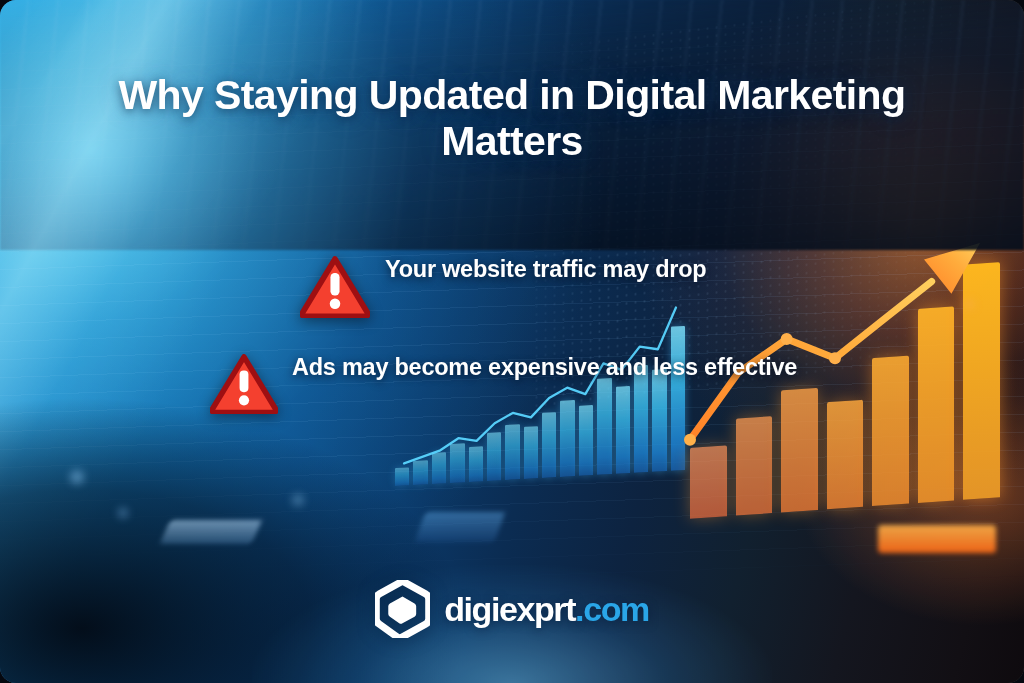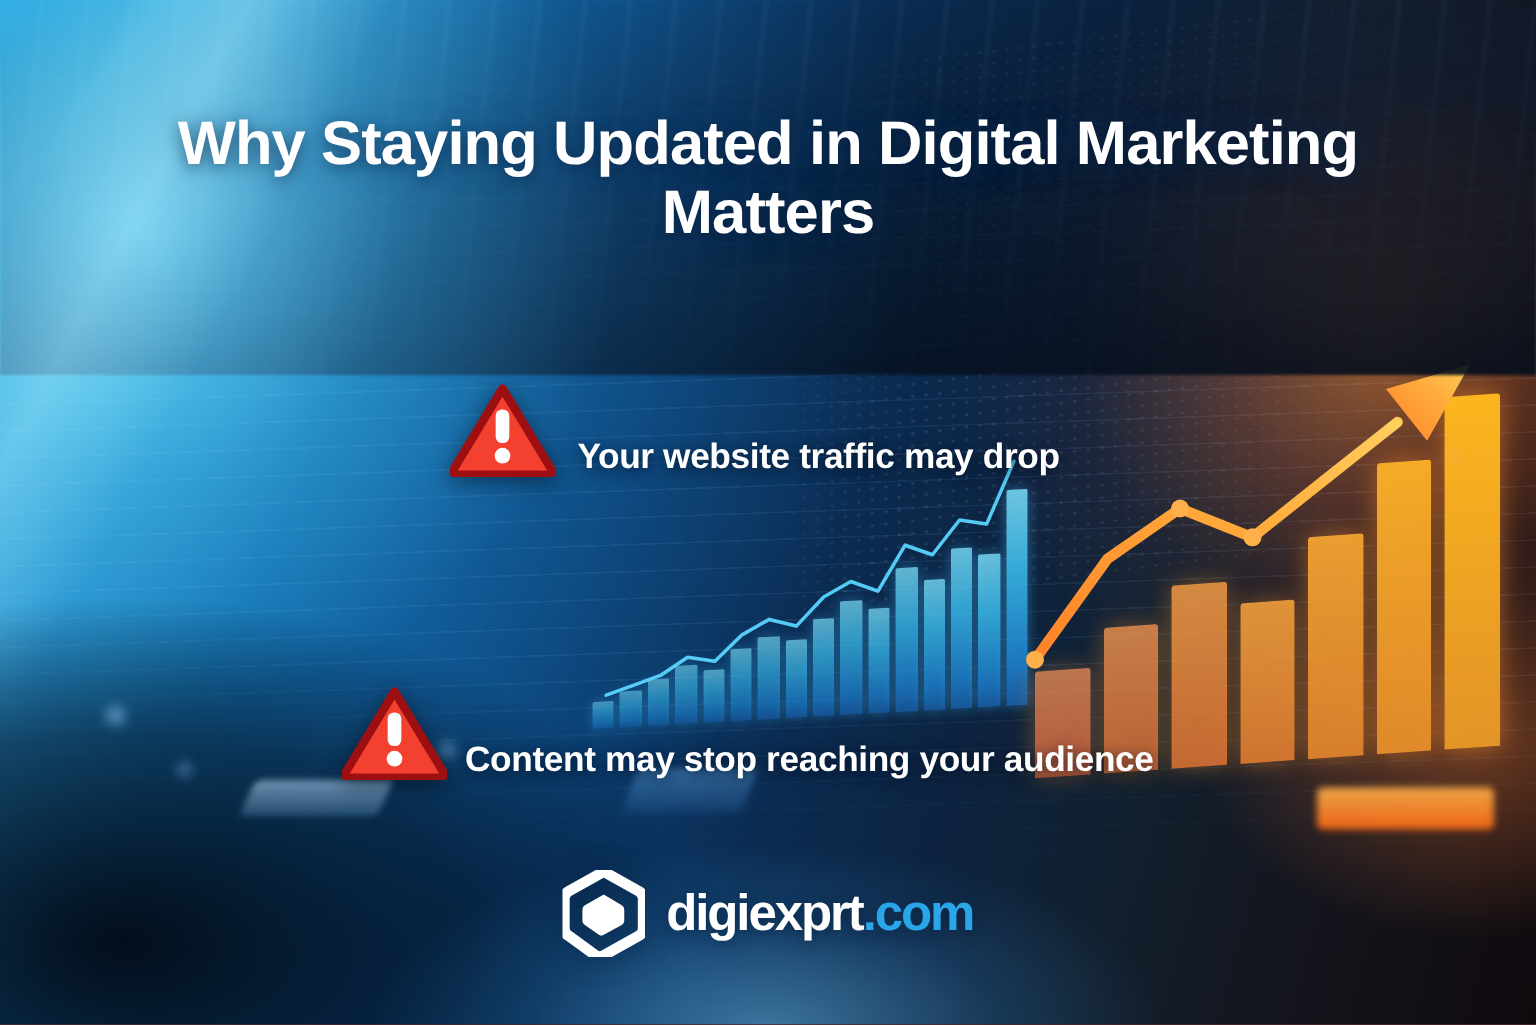--- a/index.html
+++ b/index.html
@@ -4,22 +4,23 @@
 <title>Why Staying Updated in Digital Marketing Matters</title>
 <style>
   html,body{margin:0;padding:0;background:#05080f;}
   *{box-sizing:border-box;}
 
   .poster{
     position:relative;
     width:1024px;height:683px;
     overflow:hidden;
     font-family:"Liberation Sans","DejaVu Sans",sans-serif;
-    background:#7f1d1d;
+    background:#404040;
     user-select:none;
+    border-radius:16px;
   }
 
   
   .bg{position:absolute;inset:0;}
 
   
   .bg-base{
     background:
       linear-gradient(105deg,
         #1d8fd4 0%,
@@ -156,21 +157,21 @@
     color:#f2f8ff;
     font-size:22.5px;
     line-height:1.3;
     font-weight:500;
     letter-spacing:-0.2px;
     padding:0 140px;
     text-shadow:0 2px 8px rgba(0,16,38,.6);
   }
 
   .bullets{position:absolute;left:0;top:250px;width:100%;height:270px;}
-  .bullet{position:absolute;display:flex;align-items:flex-end;}
+  .bullet{position:absolute;display:flex;align-items:flex-start;}
   .bullet-1{left:300px;top:6px;}
   .bullet-2{left:210px;top:104px;}
   .bullet-3{left:228px;top:208px;}
 
   .warn{position:relative;flex:0 0 auto;filter:drop-shadow(0 3px 7px rgba(0,0,0,.45));}
   .warn-1{width:70px;height:62px;}
   .warn-2{width:68px;height:60px;}
   .warn-3{width:70px;height:62px;}
 
   .bullet-text{
@@ -293,29 +294,29 @@
 
       <div class="bullet bullet-1">
         <svg class="warn warn-1" viewBox="0 0 100 88">
           <path d="M50 4 L96 80 Q99 86 92 86 L8 86 Q1 86 4 80 Z" fill="#f4402f" stroke="#9e0f12" stroke-width="8" stroke-linejoin="round"></path>
           <rect x="43.5" y="24" width="13" height="32" rx="6" fill="#ffffff"></rect>
           <circle cx="50" cy="68" r="7.5" fill="#ffffff"></circle>
         </svg>
         <span class="bullet-text">Your website traffic may drop</span>
       </div>
 
-
-      <div class="bullet bullet-3">
-        <svg class="warn warn-3" viewBox="0 0 100 88">
+      <div class="bullet bullet-2">
+        <svg class="warn warn-2" viewBox="0 0 100 88">
           <path d="M50 4 L96 80 Q99 86 92 86 L8 86 Q1 86 4 80 Z" fill="#f4402f" stroke="#9e0f12" stroke-width="8" stroke-linejoin="round"></path>
           <rect x="43.5" y="24" width="13" height="32" rx="6" fill="#ffffff"></rect>
           <circle cx="50" cy="68" r="7.5" fill="#ffffff"></circle>
         </svg>
-        <span class="bullet-text">Content may stop reaching your audience</span>
+        <span class="bullet-text">Ads may become expensive and less effective</span>
       </div>
+
 
     </div>
 
     <div class="logo-glow"></div>
 
     <div class="logo">
       <svg class="logo-mark" viewBox="0 0 100 106">
         <path d="M50 2 L93 26 Q98 29 98 35 L98 71 Q98 77 93 80 L50 104 Q45 107 40 104 L7 80 Q2 77 2 71 L2 35 Q2 29 7 26 Z" fill="none" stroke="#ffffff" stroke-width="13" stroke-linejoin="round"></path>
         <path d="M50 30 L72 43 Q75 45 75 48 L75 62 Q75 65 72 67 L50 79 Q47 81 44 79 L27 67 Q24 65 24 62 L24 48 Q24 45 27 43 Z" fill="#ffffff"></path>
       </svg>

